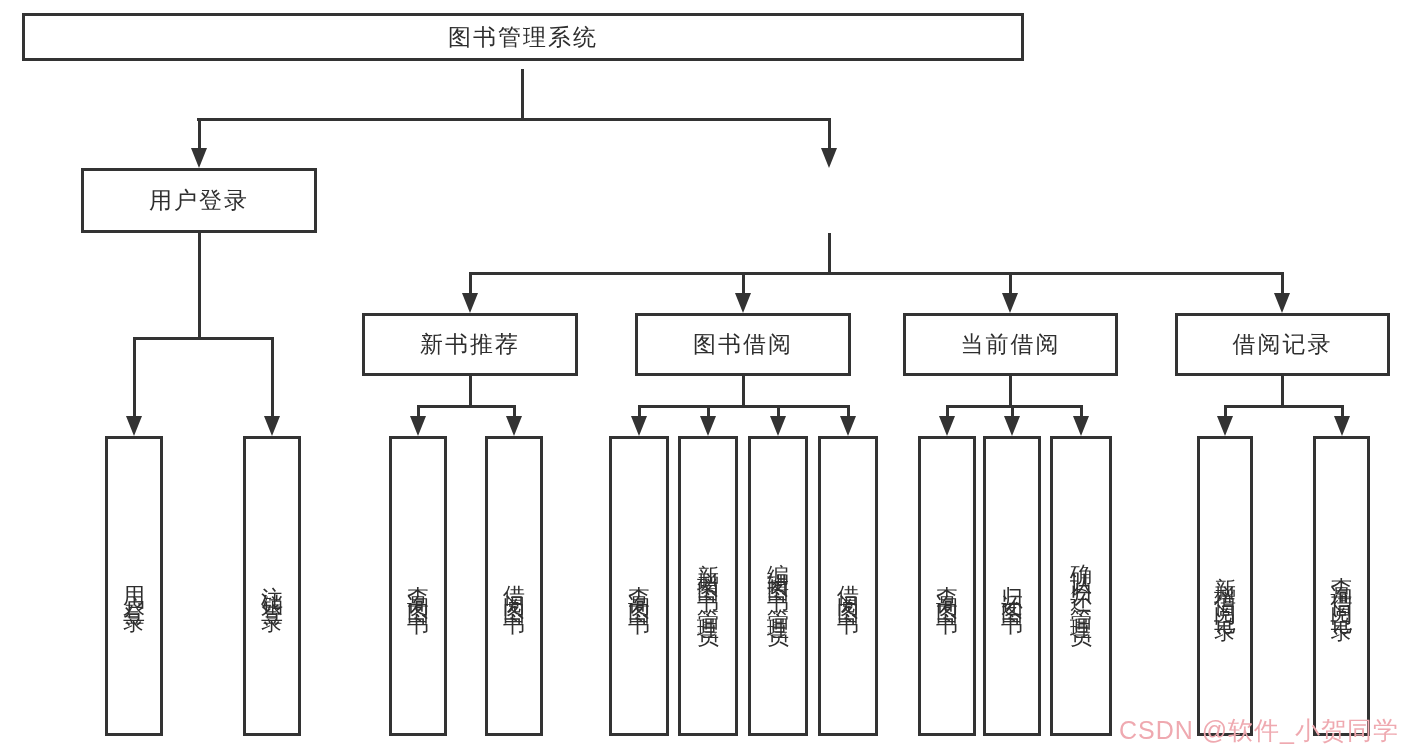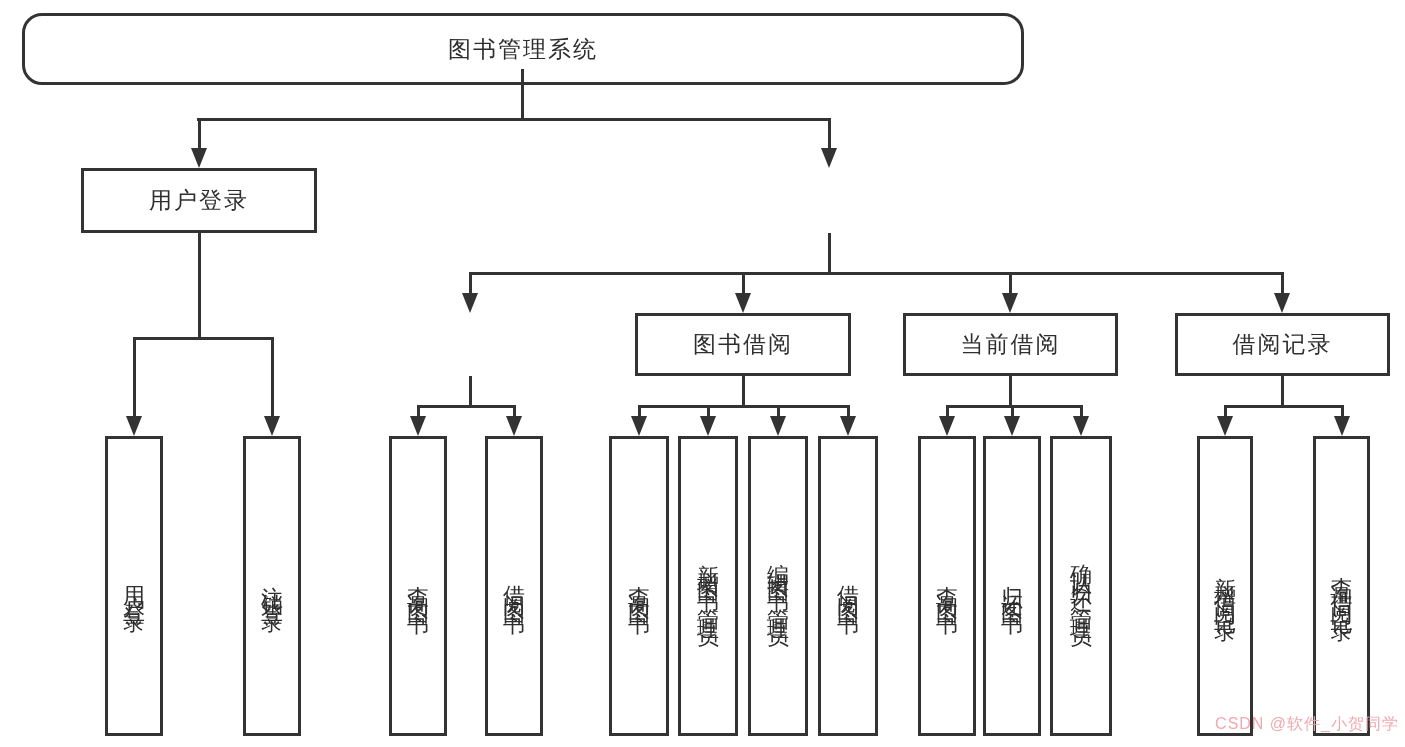--- a/index.html
+++ b/index.html
@@ -43,33 +43,33 @@
     position: absolute;
     width: 0; height: 0;
     border-left: 8px solid transparent;
     border-right: 8px solid transparent;
     border-top: 20px solid var(--line);
   }
   .watermark {
     position: absolute;
     top: 714px;
     right: 6px;
-    font-size: 16px;
+    font-size: 25px;
     letter-spacing: 1px;
     color: var(--wm);
     z-index: 10;
     white-space: nowrap;
   }
 </style>
 </head>
 <body>
 
 <div class="stage">
 
-  <div class="box hbox" style="left:22px; top:13px; width:1002px; height:72px;border-radius:20px;">图书管理系统</div>
+  <div class="box hbox" style="left:22px; top:13px; width:1002px; height:48px;">图书管理系统</div>
 
   <div class="vl" style="left:521px; top:69px; height:49px;"></div>
   <div class="hl" style="left:197px; top:118px; width:634px;"></div>
   <div class="vl" style="left:197.5px; top:118px; height:34px;"></div>
   <div class="arr" style="left:191px; top:148px;"></div>
   <div class="vl" style="left:827.5px; top:118px; height:34px;"></div>
   <div class="arr" style="left:821px; top:148px;"></div>
 
   <div class="box hbox" style="left:81px; top:168px; width:236px; height:65px;">用户登录</div>
 
@@ -84,20 +84,21 @@
   <div class="hl" style="left:468.5px; top:272px; width:815px;"></div>
   <div class="vl" style="left:468.5px; top:272px; height:23px;"></div>
   <div class="arr" style="left:462px; top:293px;"></div>
   <div class="vl" style="left:741.5px; top:272px; height:23px;"></div>
   <div class="arr" style="left:735px; top:293px;"></div>
   <div class="vl" style="left:1008.5px; top:272px; height:23px;"></div>
   <div class="arr" style="left:1002px; top:293px;"></div>
   <div class="vl" style="left:1280.5px; top:272px; height:23px;"></div>
   <div class="arr" style="left:1274px; top:293px;"></div>
 
+  <div class="box hbox" style="left:362px; top:313px; width:216px; height:63px;">新书推荐</div>
   <div class="box hbox" style="left:635px; top:313px; width:216px; height:63px;">图书借阅</div>
   <div class="box hbox" style="left:903px; top:313px; width:215px; height:63px;">当前借阅</div>
   <div class="box hbox" style="left:1175px; top:313px; width:215px; height:63px;">借阅记录</div>
 
   <div class="vl" style="left:468.5px; top:376px; height:29px;"></div>
   <div class="hl" style="left:416.5px; top:405px; width:99px;"></div>
   <div class="vl" style="left:416.5px; top:405px; height:13px;"></div>
   <div class="arr" style="left:410px; top:416px;"></div>
   <div class="vl" style="left:512.5px; top:405px; height:13px;"></div>
   <div class="arr" style="left:506px; top:416px;"></div>

